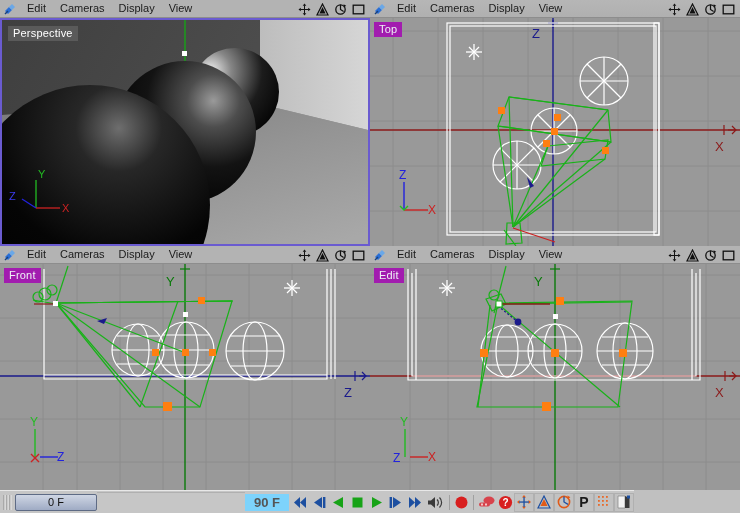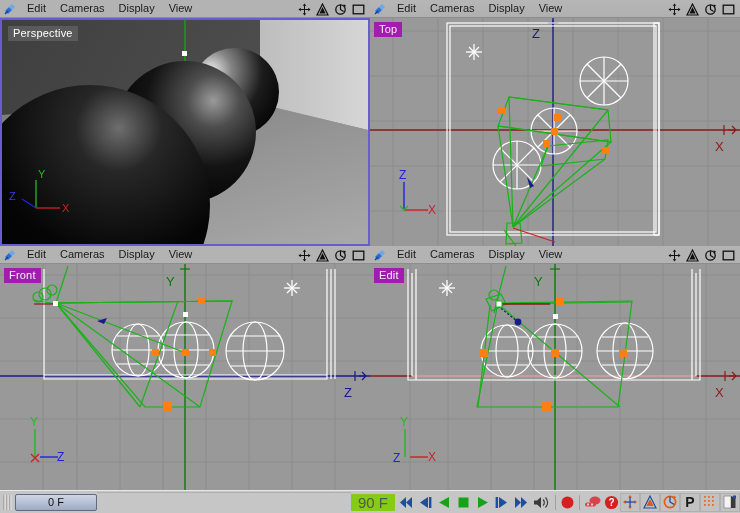--- a/index.html
+++ b/index.html
@@ -39,35 +39,35 @@
             font-size:11px;padding:1px 5px 2px 5px;color:#ffffff;
             letter-spacing:.2px;}
   .lbl-persp{background:#5a5a5a;color:#ffffff;}
   .lbl-ortho{background:#a21caf;color:#eef0f5;}
 
   .vp-tl .vp-label{left:6px;top:6px;}
 
   svg.scene{position:absolute;left:0;top:0;display:block;}
 
   
-  .statusbar{position:absolute;left:0;bottom:0;width:740px;height:23px;
+  .statusbar{position:absolute;left:0;bottom:0;width:634px;height:23px;
              background:#c6c6c6;border-top:1px solid #e8e8e8;
              display:flex;align-items:center;box-sizing:border-box;}
   .grip{width:11px;height:17px;margin:0 1px 0 2px;flex:0 0 auto;}
   .frame-slider{position:relative;height:17px;flex:0 0 auto;margin-left:1px;}
   .frame-handle{width:82px;height:17px;box-sizing:border-box;
                 background:linear-gradient(180deg,#cfd6e4,#9fabc4);
                 border:1px solid #5e6b85;border-radius:2px;
                 display:flex;align-items:center;justify-content:center;
                 font-size:11px;color:#111;}
   .slider-track{flex:1 1 auto;height:19px;background:#c6c6c6;
                 border-top:1px solid #b0b0b0;}
   .frame-end{width:44px;height:17px;display:flex;align-items:center;
-             justify-content:center;font-size:15px;color:#555;
-             background:#84cc16;flex:0 0 auto;}
+             justify-content:center;font-size:13px;color:#555;
+             background:#7dd3fc;flex:0 0 auto;font-weight:bold;}
   .transport{display:flex;align-items:center;gap:2px;padding:0 3px;flex:0 0 auto;}
   .tbtn{width:17px;height:17px;position:relative;display:block;cursor:default;}
   .sep{width:1px;height:15px;background:#a0a0a0;margin:0 3px;flex:0 0 auto;}
   .tools{display:flex;align-items:center;gap:0;flex:0 0 auto;}
   .tbx{width:20px;height:19px;box-sizing:border-box;
        background:#c2c2c2;border:1px solid #b0b0b0;
        display:flex;align-items:center;justify-content:center;}
 </style>
 </head>
 <body>

